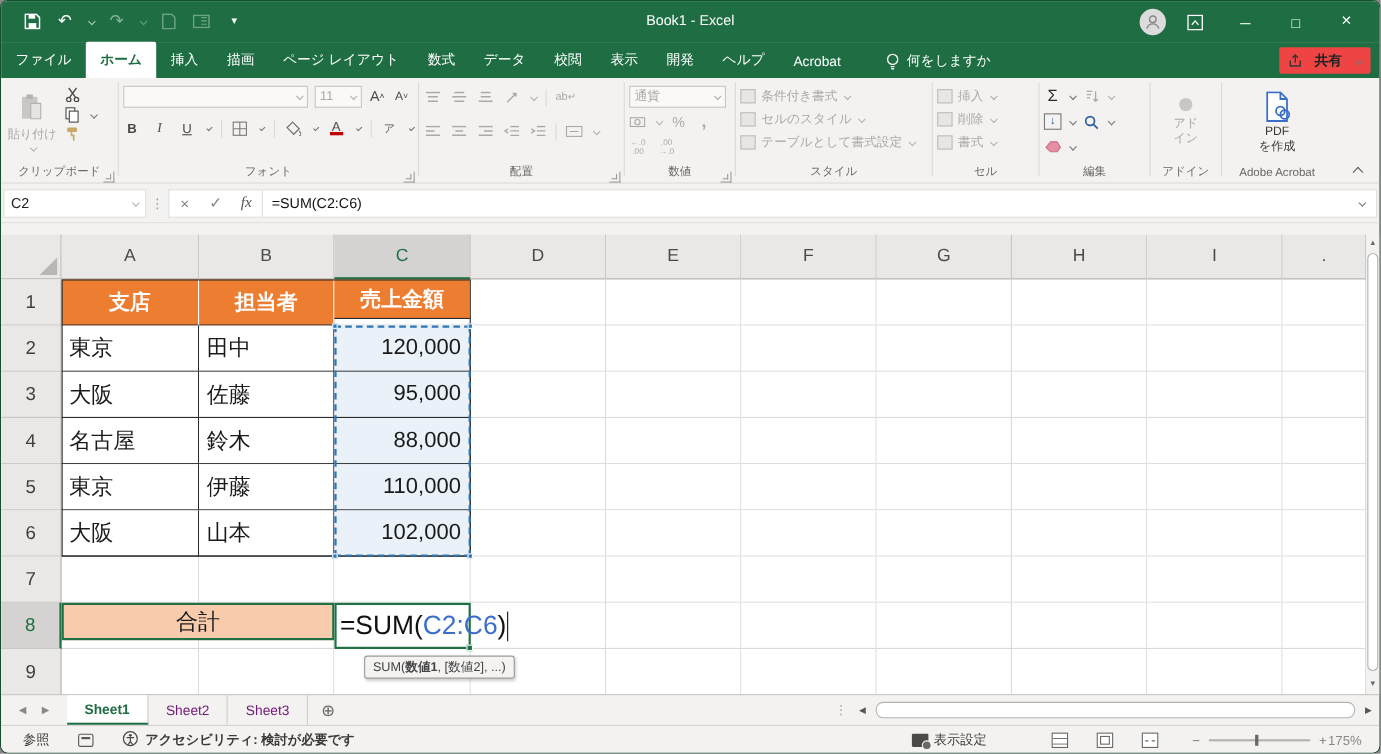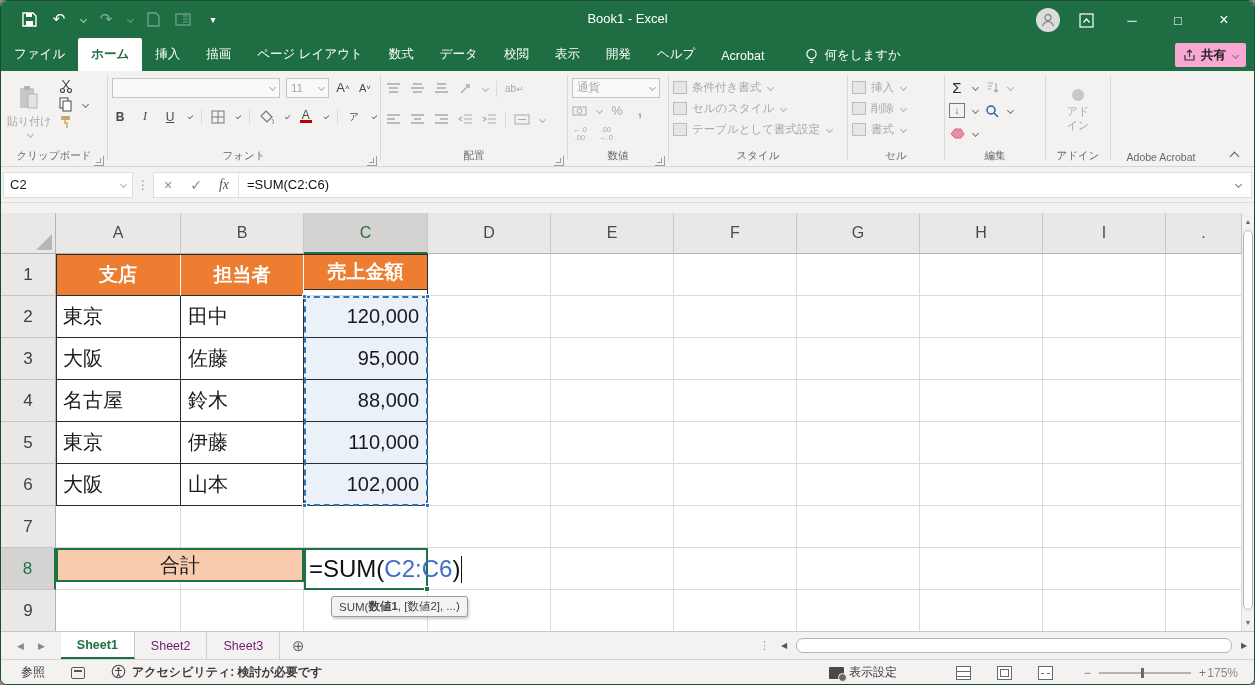--- a/index.html
+++ b/index.html
@@ -15,21 +15,21 @@
   .title-text{position:absolute;left:50%;top:10px;transform:translateX(-50%);color:#fff;font-size:13px;}
   .tb-right{position:absolute;right:10px;top:0;height:38px;display:flex;align-items:center;gap:6px;}
   .avatar{width:24px;height:24px;border-radius:50%;background:#DCDCDC;display:flex;align-items:center;justify-content:center;}
   .wbtn{width:40px;height:30px;display:flex;align-items:center;justify-content:center;color:#fff;font-size:13px;}
 
   
   .tabrow{position:absolute;left:0;top:38px;width:100%;height:32px;background:#1F6E43;display:flex;align-items:flex-end;}
   .rtab{color:#fff;font-size:12.5px;padding:8px 13px 8px;cursor:default;}
   .rtab.active{background:#fff;color:#1F6E43;font-weight:bold;border-radius:2px 2px 0 0;}
   .tellme{display:flex;align-items:center;gap:6px;color:#fff;font-size:12.5px;margin-left:28px;padding-bottom:7px;}
-  .share-btn{position:absolute;right:8px;bottom:4px;background:#f9a8d4;border-radius:2px;height:24px;display:flex;align-items:center;gap:5px;padding:0 8px;color:#222;font-size:12.5px;font-weight:bold;}
+  .share-btn{position:absolute;right:8px;bottom:4px;background:#ef4444;border-radius:2px;height:24px;display:flex;align-items:center;gap:11px;padding:0 8px;color:#222;font-size:12.5px;font-weight:bold;}
 
   
   .ribbon{position:absolute;left:0;top:70px;width:100%;height:96px;background:#F3F2F1;border-bottom:1px solid #D8D6D4;display:flex;}
   .rgroup{position:relative;height:100%;flex:0 0 auto;}
   .rsep{width:1px;background:#DCDAD8;margin:4px 0 6px;}
   .rlabel{position:absolute;left:0;bottom:3px;width:100%;text-align:center;font-size:10.5px;color:#6a6866;}
   .launcher{position:absolute;right:3px;bottom:0px;width:10px;height:10px;border-right:1px solid #8a8886;border-bottom:1px solid #8a8886;opacity:.8;}
   .launcher::after{content:"";position:absolute;right:2px;bottom:2px;width:4px;height:4px;border-right:1px solid #8a8886;border-bottom:1px solid #8a8886;transform:rotate(0deg);}
   .bigbtn{display:flex;flex-direction:column;align-items:center;justify-content:center;gap:3px;height:72px;margin-top:4px;padding:0 6px;font-size:11px;color:#3b3a39;}
   .bigbtn.dis{color:#A9A7A5;}
@@ -482,20 +482,30 @@
       <div class="bigbtn dis">
         <span style="width:12px;height:12px;border-radius:50%;background:#C9C7C5;display:block;"></span>
         <span>アド</span>
         <span style="margin-top:-4px;">イン</span>
       </div>
       <div class="rlabel"><span>アドイン</span></div>
     </div>
     <div class="rsep"></div>
 
     <div class="rgroup" style="width:100px">
+      <div class="bigbtn">
+        <svg width="26" height="28" viewBox="0 0 26 28">
+            <path d="M4 1h12l6 6v20H4z" fill="#fff" stroke="#3B6EC9" stroke-width="1.6"></path>
+            <path d="M16 1v6h6" fill="none" stroke="#3B6EC9" stroke-width="1.6"></path>
+            <circle cx="16" cy="18" r="4" fill="none" stroke="#3B6EC9" stroke-width="1.6"></circle>
+            <circle cx="20" cy="21" r="4" fill="none" stroke="#3B6EC9" stroke-width="1.6"></circle>
+          </svg>
+        <span>PDF</span>
+        <span style="margin-top:-4px;">を作成</span>
+      </div>
       <div class="rlabel" style="white-space:nowrap;"><span>Adobe Acrobat</span></div>
     </div>
 
     <span class="collapse"></span>
   </div>
 
   <div class="fbar">
     <div class="namebox">
       <span>C2</span>
       <span class="chv dim"></span>

